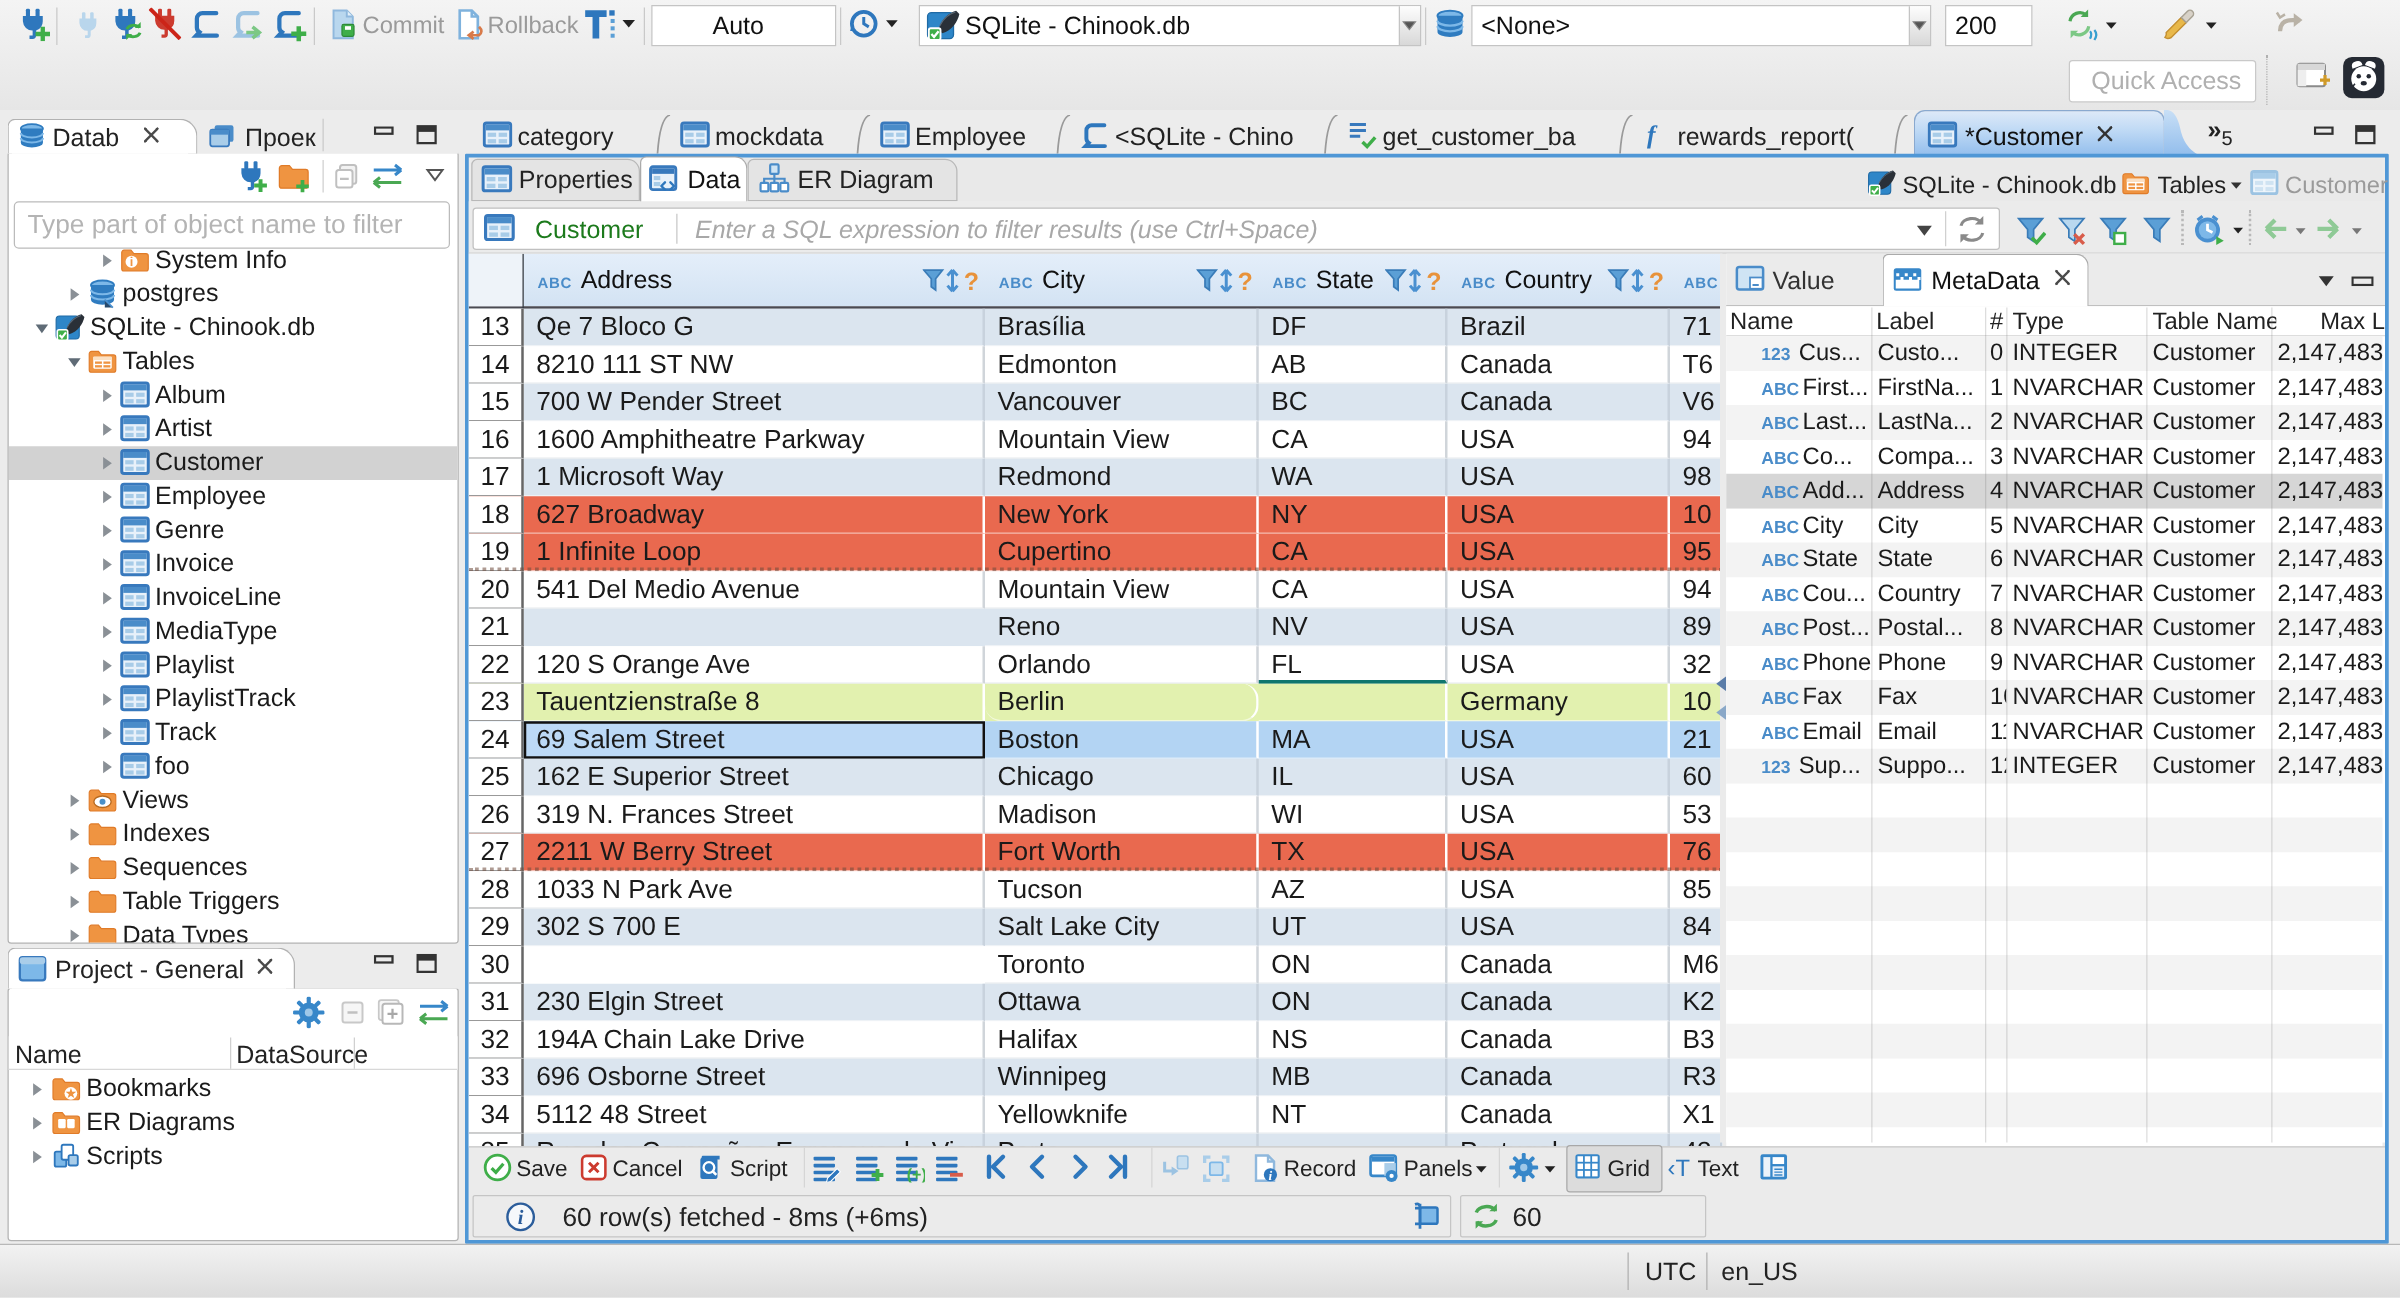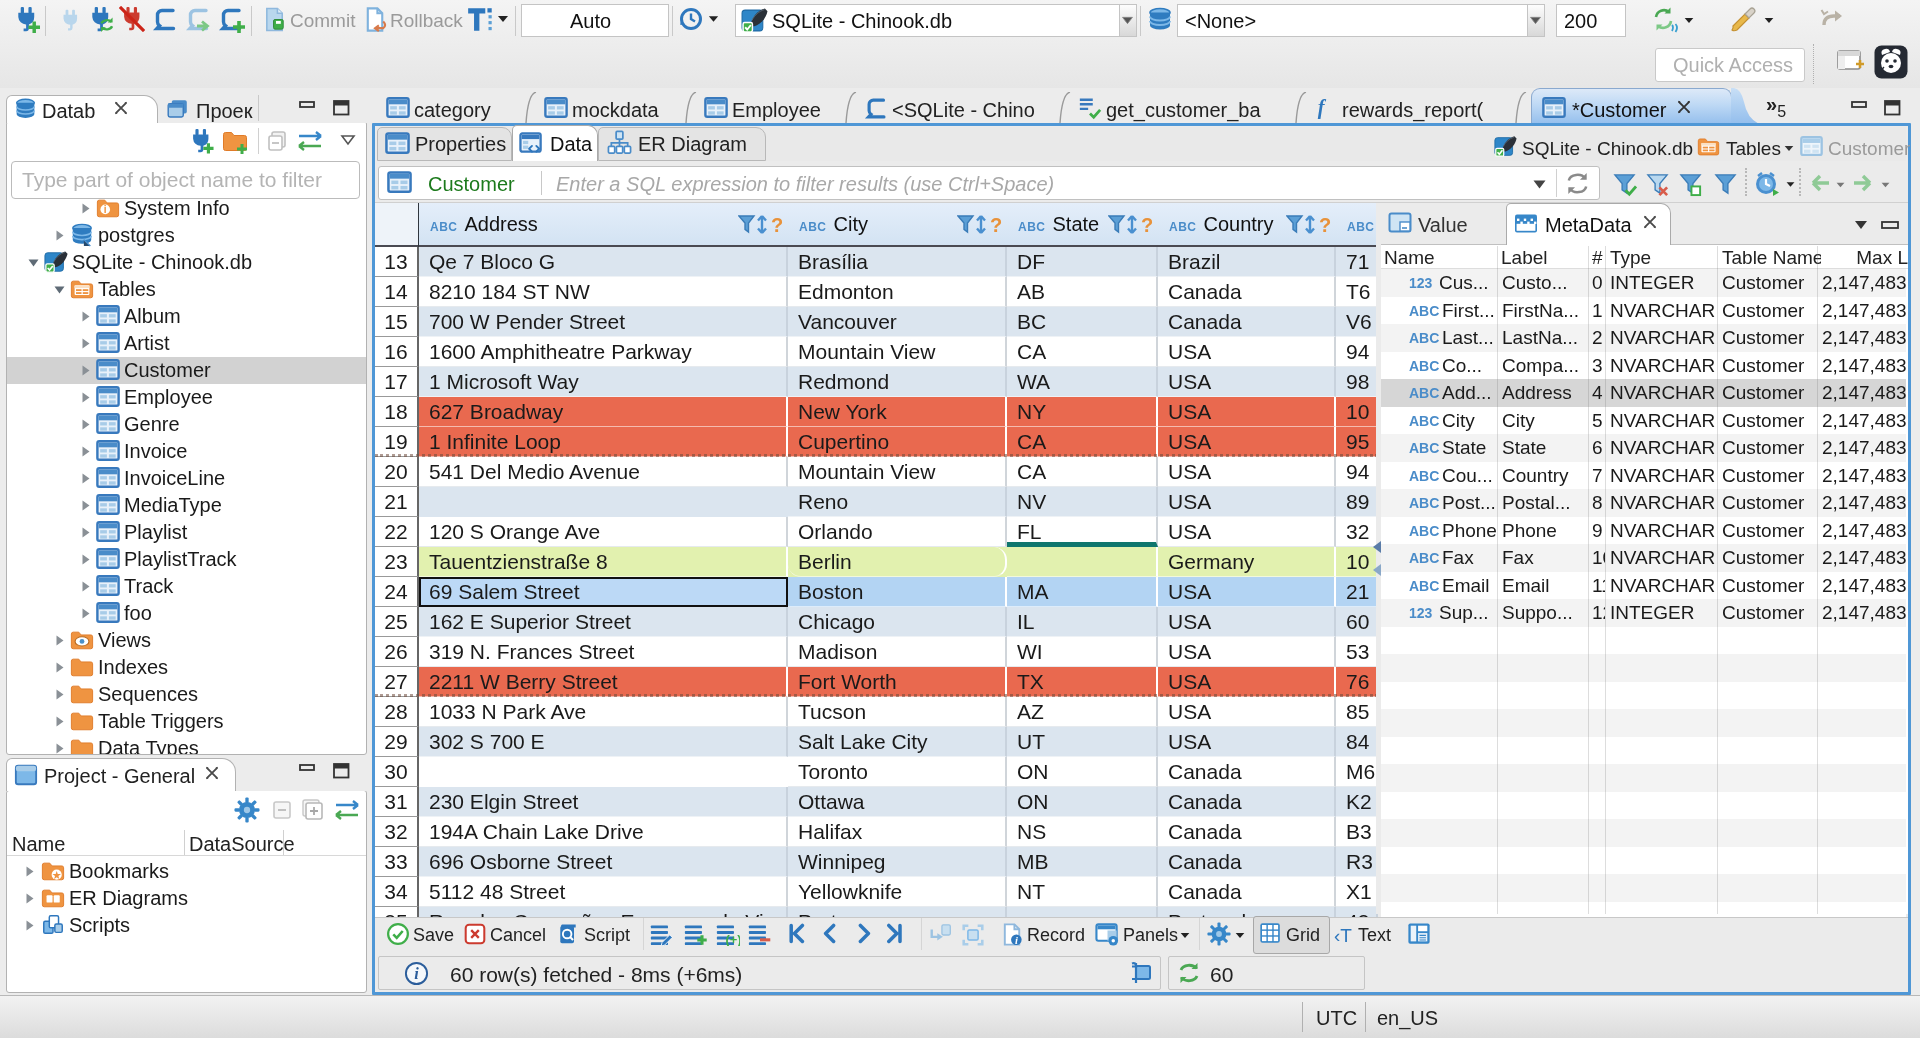--- a/index.html
+++ b/index.html
@@ -1066,21 +1066,21 @@
 <div class="abs" style="left:0;top:44px;width:1003px;height:30px;background:#dbe5ef;">
       <div class="gcell" style="left:0;width:44px;background:#fff;border-right:2px solid #666;border-bottom:1px solid #999;padding-left:0;text-align:center;font-size:21px;">13</div>
       <div class="gcell" style="left:44px;width:369px;border-right:2px solid #c8d2dd;border-bottom:1px solid #eef2f6;">Qe 7 Bloco G</div>
       <div class="gcell" style="left:413px;width:219px;border-right:2px solid #c8d2dd;border-bottom:1px solid #eef2f6;">Brasília</div>
       <div class="gcell" style="left:632px;width:151px;border-right:2px solid #c8d2dd;border-bottom:1px solid #eef2f6;">DF</div>
       <div class="gcell" style="left:783px;width:178px;border-right:2px solid #c8d2dd;border-bottom:1px solid #eef2f6;">Brazil</div>
       <div class="gcell" style="left:961px;width:42px;border-right:2px solid #c8d2dd;border-bottom:1px solid #eef2f6;">71</div>
     </div>
 <div class="abs" style="left:0;top:74px;width:1003px;height:30px;background:#ffffff;">
       <div class="gcell" style="left:0;width:44px;background:#fff;border-right:2px solid #666;border-bottom:1px solid #999;padding-left:0;text-align:center;font-size:21px;">14</div>
-      <div class="gcell" style="left:44px;width:369px;border-right:2px solid #d0d5da;border-bottom:1px solid #e6eaee;">8210 184 ST NW</div>
+      <div class="gcell" style="left:44px;width:369px;border-right:2px solid #d0d5da;border-bottom:1px solid #e6eaee;">8210 111 ST NW</div>
       <div class="gcell" style="left:413px;width:219px;border-right:2px solid #d0d5da;border-bottom:1px solid #e6eaee;">Edmonton</div>
       <div class="gcell" style="left:632px;width:151px;border-right:2px solid #d0d5da;border-bottom:1px solid #e6eaee;">AB</div>
       <div class="gcell" style="left:783px;width:178px;border-right:2px solid #d0d5da;border-bottom:1px solid #e6eaee;">Canada</div>
       <div class="gcell" style="left:961px;width:42px;border-right:2px solid #d0d5da;border-bottom:1px solid #e6eaee;">T6</div>
     </div>
 <div class="abs" style="left:0;top:104px;width:1003px;height:30px;background:#dbe5ef;">
       <div class="gcell" style="left:0;width:44px;background:#fff;border-right:2px solid #666;border-bottom:1px solid #999;padding-left:0;text-align:center;font-size:21px;">15</div>
       <div class="gcell" style="left:44px;width:369px;border-right:2px solid #c8d2dd;border-bottom:1px solid #eef2f6;">700 W Pender Street</div>
       <div class="gcell" style="left:413px;width:219px;border-right:2px solid #c8d2dd;border-bottom:1px solid #eef2f6;">Vancouver</div>
       <div class="gcell" style="left:632px;width:151px;border-right:2px solid #c8d2dd;border-bottom:1px solid #eef2f6;">BC</div>
@@ -1132,21 +1132,21 @@
       <div class="gcell" style="left:0;width:44px;background:#fff;border-right:2px solid #666;border-bottom:1px solid #999;padding-left:0;text-align:center;font-size:21px;">21</div>
       <div class="gcell" style="left:413px;width:219px;border-right:2px solid #c8d2dd;border-bottom:1px solid #eef2f6;">Reno</div>
       <div class="gcell" style="left:632px;width:151px;border-right:2px solid #c8d2dd;border-bottom:1px solid #eef2f6;">NV</div>
       <div class="gcell" style="left:783px;width:178px;border-right:2px solid #c8d2dd;border-bottom:1px solid #eef2f6;">USA</div>
       <div class="gcell" style="left:961px;width:42px;border-right:2px solid #c8d2dd;border-bottom:1px solid #eef2f6;">89</div>
     </div>
 <div class="abs" style="left:0;top:314px;width:1003px;height:30px;background:#ffffff;">
       <div class="gcell" style="left:0;width:44px;background:#fff;border-right:2px solid #666;border-bottom:1px solid #999;padding-left:0;text-align:center;font-size:21px;">22</div>
       <div class="gcell" style="left:44px;width:369px;border-right:2px solid #d0d5da;border-bottom:1px solid #e6eaee;">120 S Orange Ave</div>
       <div class="gcell" style="left:413px;width:219px;border-right:2px solid #d0d5da;border-bottom:1px solid #e6eaee;">Orlando</div>
-      <div class="gcell" style="left:632px;width:151px;border-right:2px solid #d0d5da;border-bottom:5px solid #0f766e;">FL</div>
+      <div class="gcell" style="left:632px;width:151px;border-right:2px solid #d0d5da;border-bottom:3px solid #0f766e;">FL</div>
       <div class="gcell" style="left:783px;width:178px;border-right:2px solid #d0d5da;border-bottom:1px solid #e6eaee;">USA</div>
       <div class="gcell" style="left:961px;width:42px;border-right:2px solid #d0d5da;border-bottom:1px solid #e6eaee;">32</div>
     </div>
 <div class="abs" style="left:0;top:344px;width:1003px;height:30px;background:#e2f1af;">
       <div class="gcell" style="left:0;width:44px;background:#fff;border-right:2px solid #666;border-bottom:1px solid #999;padding-left:0;text-align:center;font-size:21px;">23</div>
       <div class="gcell" style="left:44px;width:369px;border-right:2px solid #ffffff;border-bottom:1px solid rgba(255,255,255,0.55);">Tauentzienstraße 8</div>
       <div class="gcell" style="left:413px;width:219px;border-right:2px solid #ffffff;border-bottom:1px solid rgba(255,255,255,0.55);border-radius:13px;">Berlin</div>
       <div class="gcell" style="left:632px;width:151px;border-right:2px solid #ffffff;border-bottom:1px solid rgba(255,255,255,0.55);"></div>
       <div class="gcell" style="left:783px;width:178px;border-right:2px solid #ffffff;border-bottom:1px solid rgba(255,255,255,0.55);">Germany</div>
       <div class="gcell" style="left:961px;width:42px;border-right:2px solid #ffffff;border-bottom:1px solid rgba(255,255,255,0.55);">10</div>

